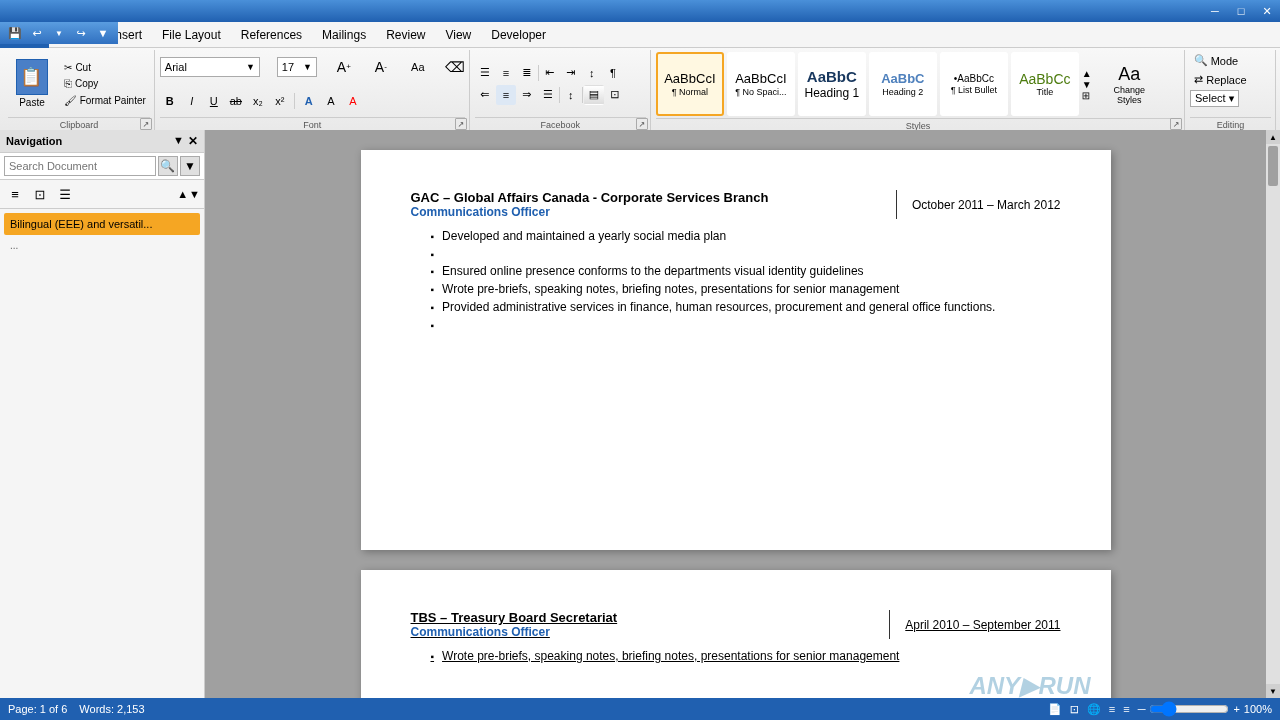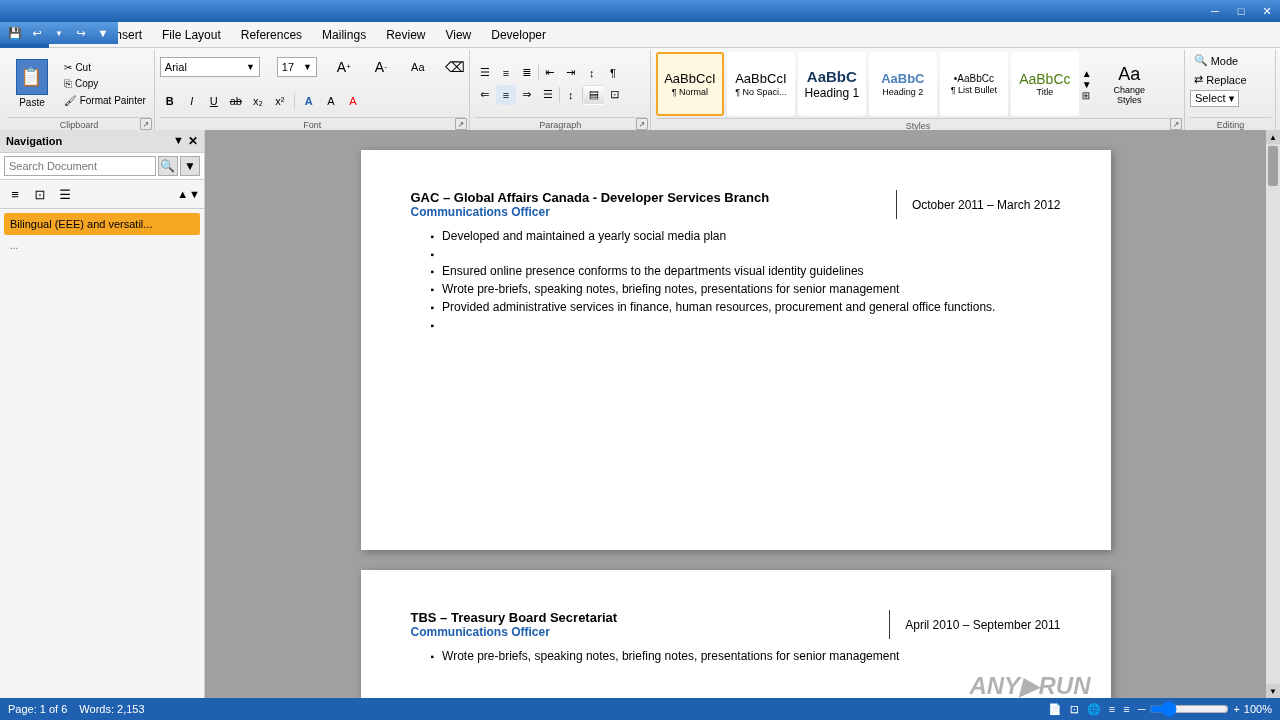--- a/index.html
+++ b/index.html
@@ -426,21 +426,21 @@
     }
 
     
     .watermark {
       position: absolute;
       bottom: 20px;
       right: 20px;
       opacity: 0.3;
       font-size: 24px;
       font-weight: bold;
-      color: #000000;
+      color: #0369a1;
       font-style: italic;
     }
 
     .expand-btn {
       width: 12px; height: 12px;
       display: flex; align-items: center; justify-content: center;
       cursor: pointer; font-size: 8px; color: #555;
       border: 1px solid #aaa; border-radius: 1px;
       position: absolute; bottom: 2px; right: 2px;
     }
@@ -578,21 +578,21 @@
             <div class="para-btn">⇒</div>
             <div class="para-btn">☰</div>
             <div style="width:1px; height:16px; background:#ccc;"></div>
             <div class="para-btn">↕</div>
             <div style="width:1px; height:16px; background:#ccc;"></div>
             <div class="para-btn" style="background: linear-gradient(#fff,#ddd);">▤</div>
             <div class="para-btn">⊡</div>
           </div>
         </div>
       </div>
-      <div class="ribbon-group-label">Paragraph</div>
+      <div class="ribbon-group-label">Facebook</div>
       <div class="expand-btn">↗</div>
     </div>
 
     <div class="ribbon-group" style="position:relative; flex:1;">
       <div class="ribbon-group-content">
         <div class="styles-grid">
           <div class="style-btn active">
             <span class="style-preview">AaBbCcI</span>
             <span style="font-size:9px;">¶ Normal</span>
           </div>
@@ -686,21 +686,21 @@
   <div class="scroll-thumb"></div>
   <div style="flex:1;"></div>
   <div class="scroll-arrow">▼</div>
 </div>
 
 <div id="doc-area">
 
   <div class="page">
     <div class="doc-section-header">
       <div class="doc-org">
-        <div class="doc-org-name">GAC – Global Affairs Canada - Developer Services Branch</div>
+        <div class="doc-org-name">GAC – Global Affairs Canada - Corporate Services Branch</div>
         <div class="doc-org-title">Communications Officer</div>
       </div>
       <div class="doc-date">October 2011 – March 2012</div>
     </div>
     <ul class="doc-bullets" style="list-style:none; padding-left:0;">
       <li class="doc-bullet">
         <span class="bullet-marker">▪</span>
         <span>Developed and maintained a yearly social media plan</span>
       </li>
       <li class="doc-bullet">
@@ -717,21 +717,21 @@
       <li class="doc-bullet">
         <span class="bullet-marker">▪</span>
         <span>Provided administrative services in finance, human resources, procurement and general office functions.</span>
       </li>
       <li class="doc-bullet">
         <span class="bullet-marker">▪</span>
       </li>
     </ul>
   </div>
 
-  <div class="page" style="min-height:150px; position:relative;">
+  <div class="page" style="min-height:150px; position:relative;text-decoration:underline;">
     <div class="doc-section-header">
       <div class="doc-org">
         <div class="doc-org-name">TBS – Treasury Board Secretariat</div>
         <div class="doc-org-title">Communications Officer</div>
       </div>
       <div class="doc-date">April 2010 – September 2011</div>
     </div>
     <ul class="doc-bullets" style="list-style:none; padding-left:0;">
       <li class="doc-bullet">
         <span class="bullet-marker">▪</span>

